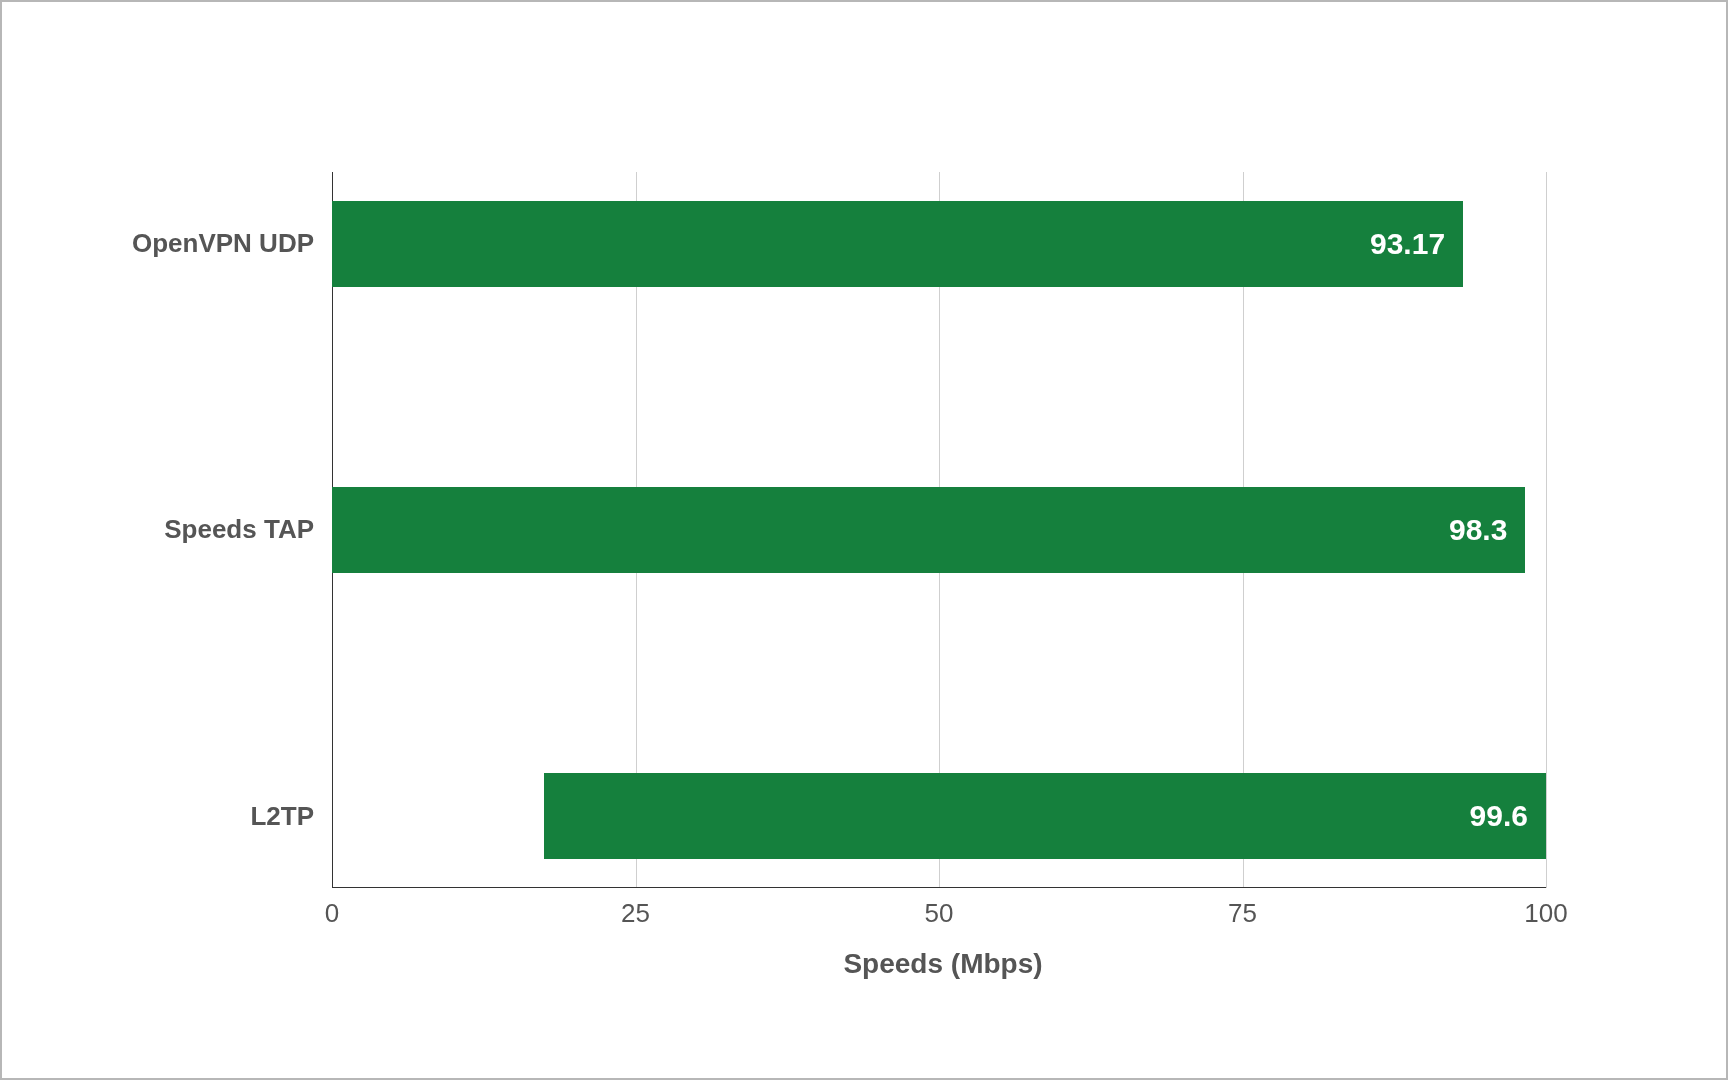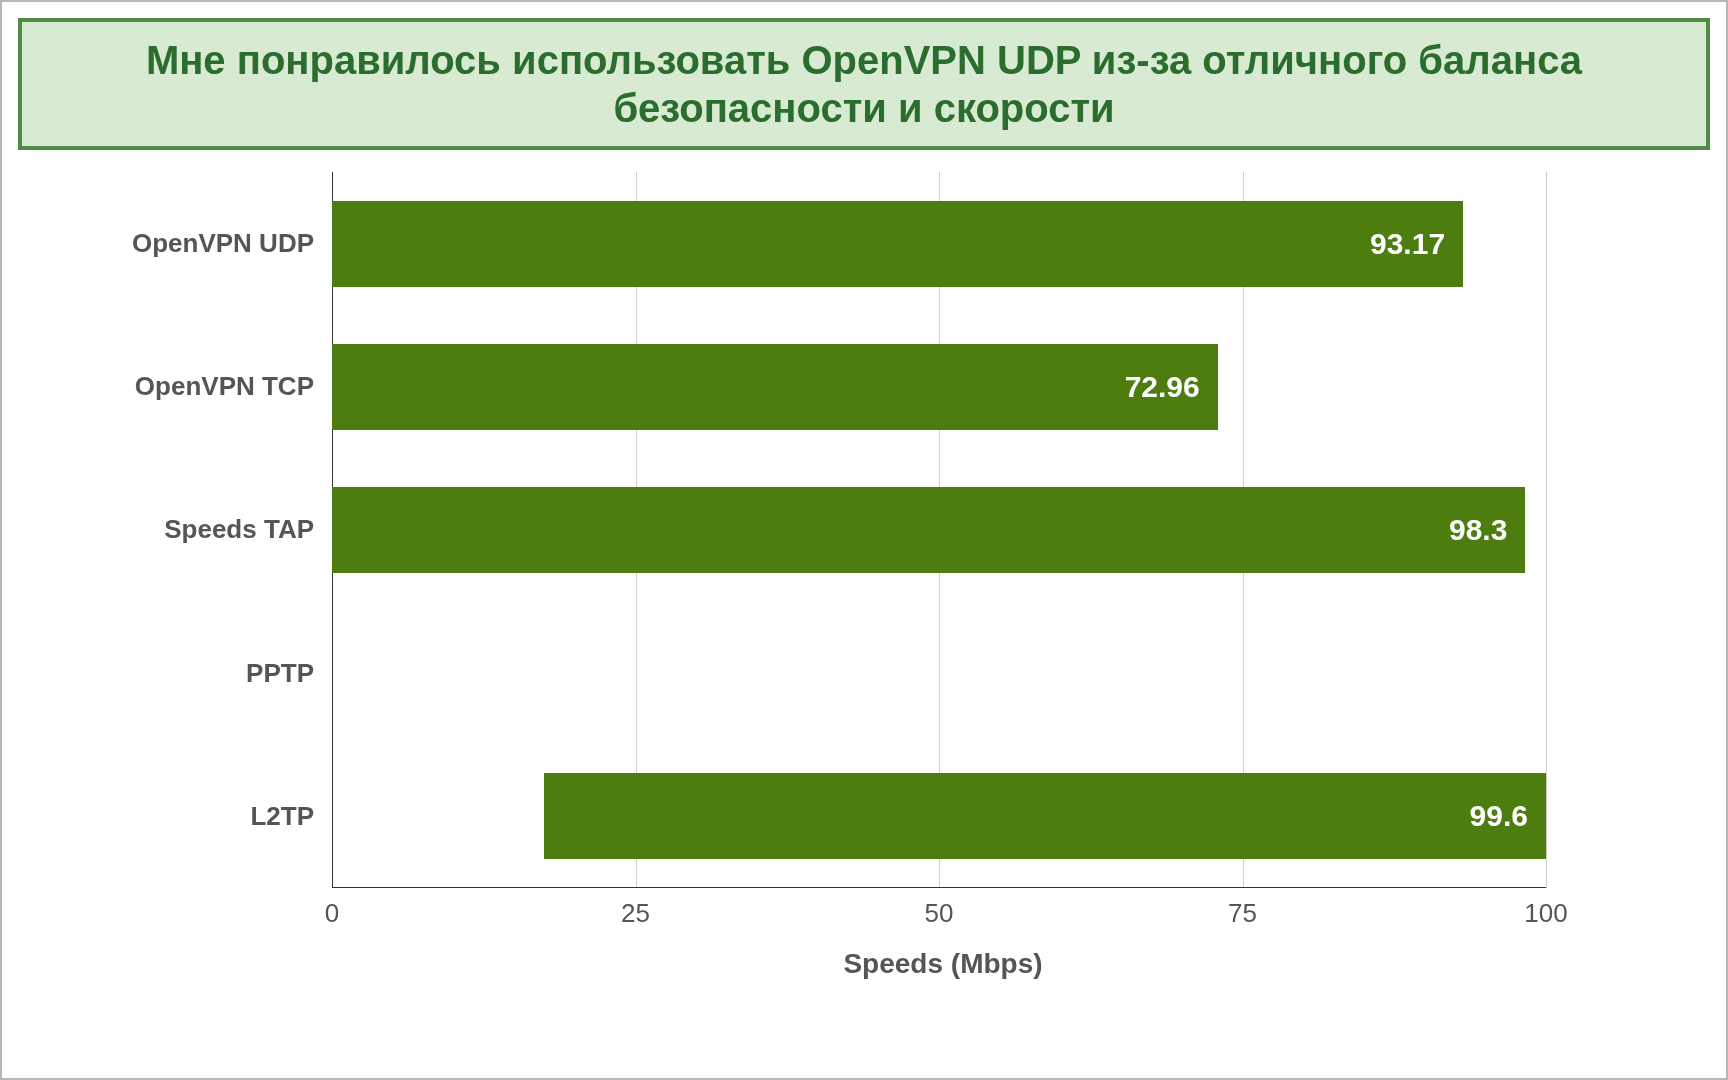--- a/index.html
+++ b/index.html
@@ -79,21 +79,21 @@
     margin-right: 18px;
     white-space: nowrap;
     font-size: 26px;
     color: #555;
     font-weight: 600;
     text-align: right;
     width: 250px;
   }
   .bar {
     height: 100%;
-    background: #4d7c0f;
+    background: #15803d;
     position: relative;
   }
   .bar-value {
     position: absolute;
     right: 18px;
     top: 50%;
     transform: translateY(-50%);
     color: #fff;
     font-size: 30px;
     font-weight: 700;
@@ -116,55 +116,47 @@
     color: #555;
     font-weight: 600;
     top: calc(100% + 60px);
   }
 </style>
 </head>
 <body>
 
 <div class="frame">
 
-  <div class="title-banner">Мне понравилось использовать OpenVPN UDP из-за отличного баланса безопасности и скорости</div>
 
   <div class="chart-area">
     <div class="plot">
 
       <div class="gridline" style="left:25%"></div>
       <div class="gridline" style="left:50%"></div>
       <div class="gridline" style="left:75%"></div>
       <div class="gridline" style="left:100%"></div>
       <div class="baseline"></div>
       <div class="bottomline"></div>
 
       <div class="row" style="top:4%; height:12%;">
         <div class="cat-label">OpenVPN UDP</div>
         <div class="bar" style=";width:93.17%">
           <span class="bar-value">93.17</span>
         </div>
       </div>
 
-      <div class="row" style="top:24%; height:12%;">
-        <div class="cat-label">OpenVPN TCP</div>
-        <div class="bar" style=";width:72.96%">
-          <span class="bar-value">72.96</span>
-        </div>
-      </div>
 
       <div class="row" style="top:44%; height:12%;">
         <div class="cat-label">Speeds TAP</div>
         <div class="bar" style=";width:98.3%">
           <span class="bar-value">98.3</span>
         </div>
       </div>
 
       <div class="row" style="top:64%; height:12%;">
-        <div class="cat-label">PPTP</div>
       </div>
 
       <div class="row" style="top:84%; height:12%;justify-content:flex-end;">
         <div class="cat-label">L2TP</div>
         <div class="bar" style=";width:82.5%">
           <span class="bar-value">99.6</span>
         </div>
       </div>
 
       <div class="xtick" style="left:0%">0</div>

